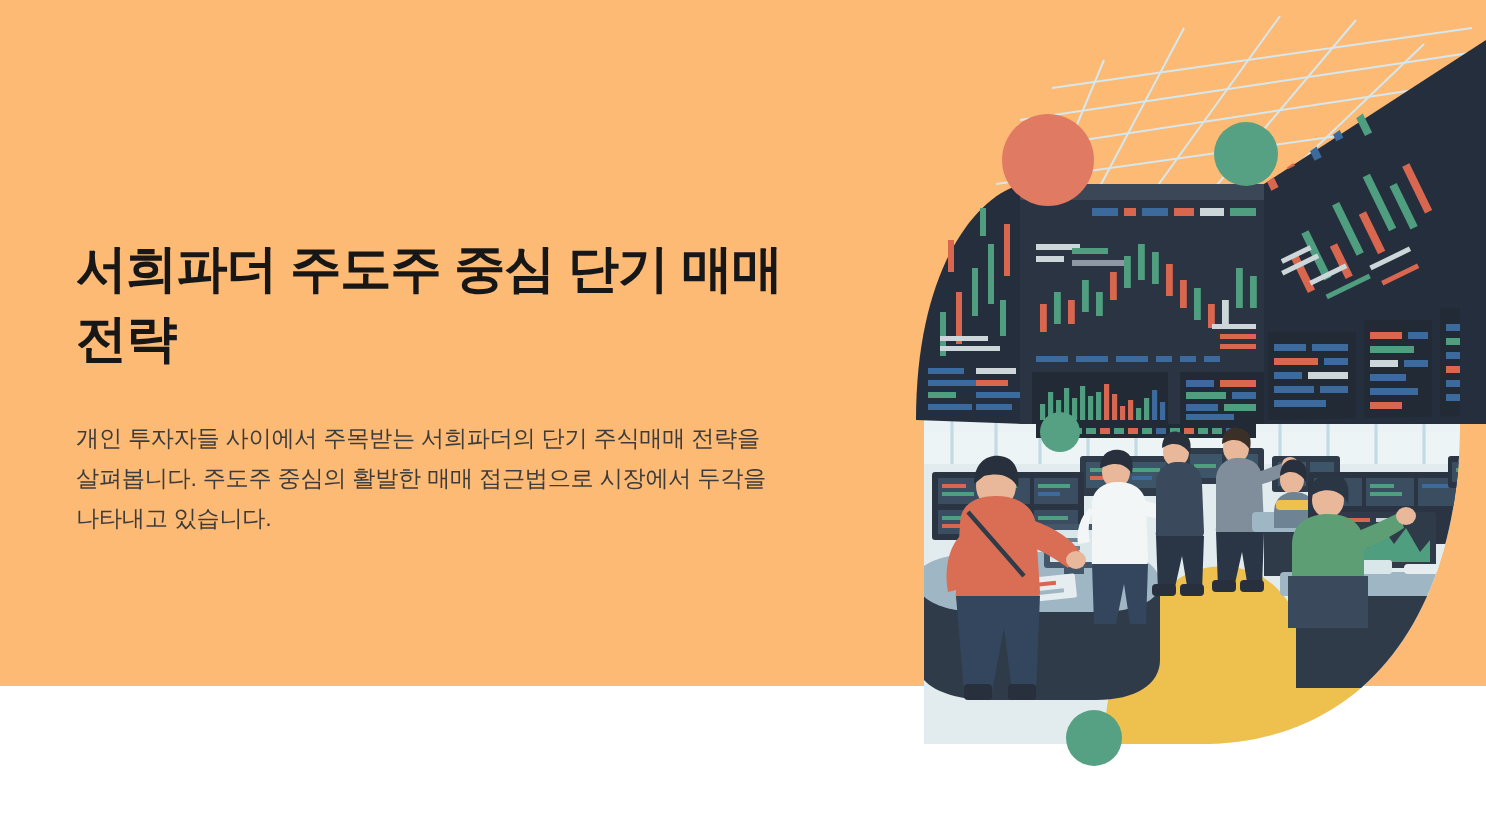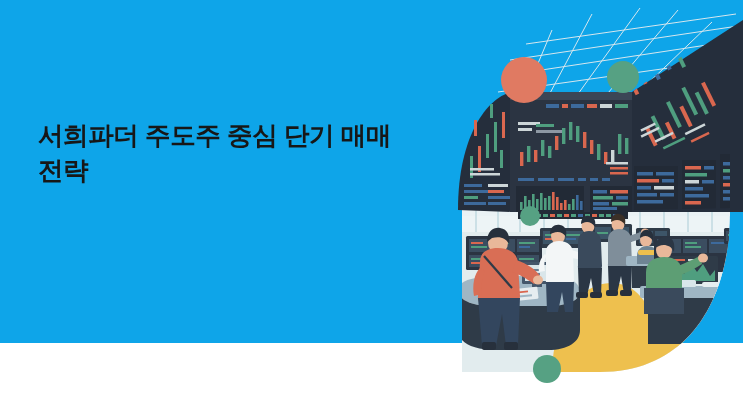--- a/index.html
+++ b/index.html
@@ -9,21 +9,21 @@
     height: 418px;
     overflow: hidden;
     background: #ffffff;
     font-family: "Liberation Sans", "DejaVu Sans", sans-serif;
   }
 
   #page {
     position: relative;
     width: 743px;
     height: 343px;
-    background: #0ea5e9;
+    background: #fdba74;
   }
 
   
   .text-column {
     position: absolute;
     left: 38px;
     top: 118px;
     width: 390px;
   }
 
@@ -56,20 +56,21 @@
   }
   .illustration svg { display: block; width: 303px; height: 418px; }
 </style>
 </head>
 <body>
 
 <div id="page">
 
   <div class="text-column">
     <h1 class="page-title">서희파더 주도주 중심 단기 매매 전략</h1>
+    <p class="page-description">개인 투자자들 사이에서 주목받는 서희파더의 단기 주식매매 전략을 살펴봅니다. 주도주 중심의 활발한 매매 접근법으로 시장에서 두각을 나타내고 있습니다.</p>
   </div>
 
   <div class="illustration">
     <svg viewBox="0 0 303 418" xmlns="http://www.w3.org/2000/svg">
       <defs>
 
         <clipPath id="sceneClip">
           <path d="M22 205
                    C 22 120, 80 62, 165 58
                    C 250 58, 290 120, 290 205

